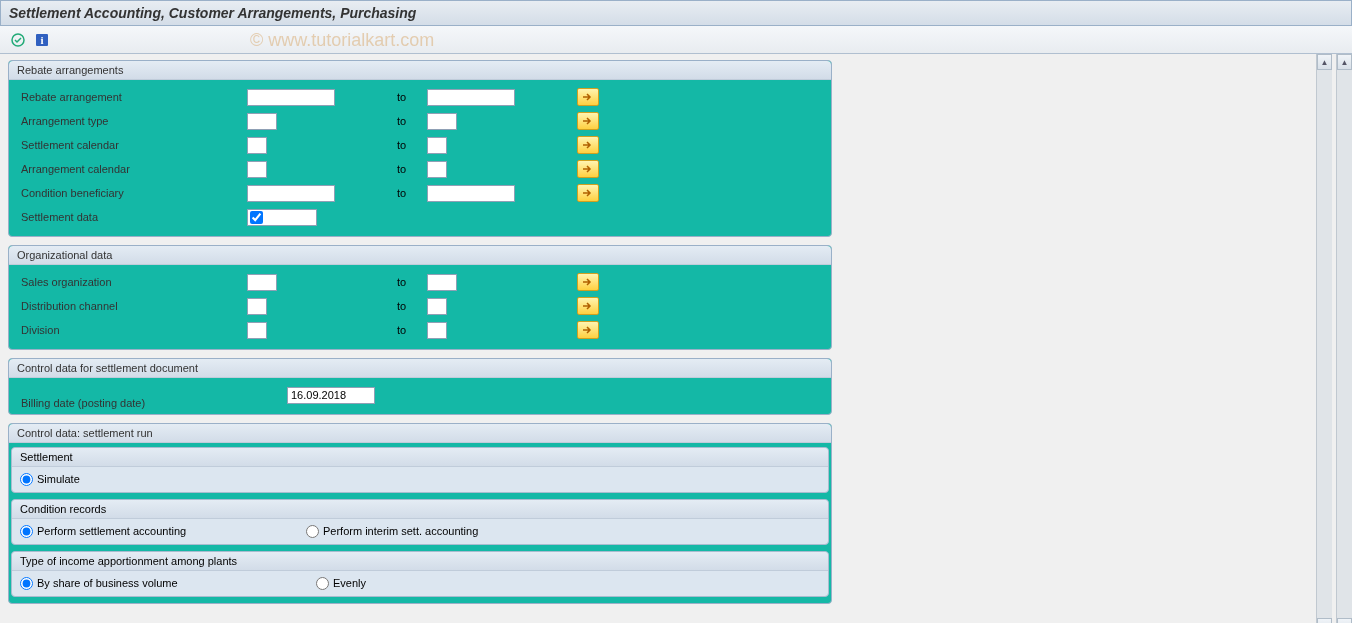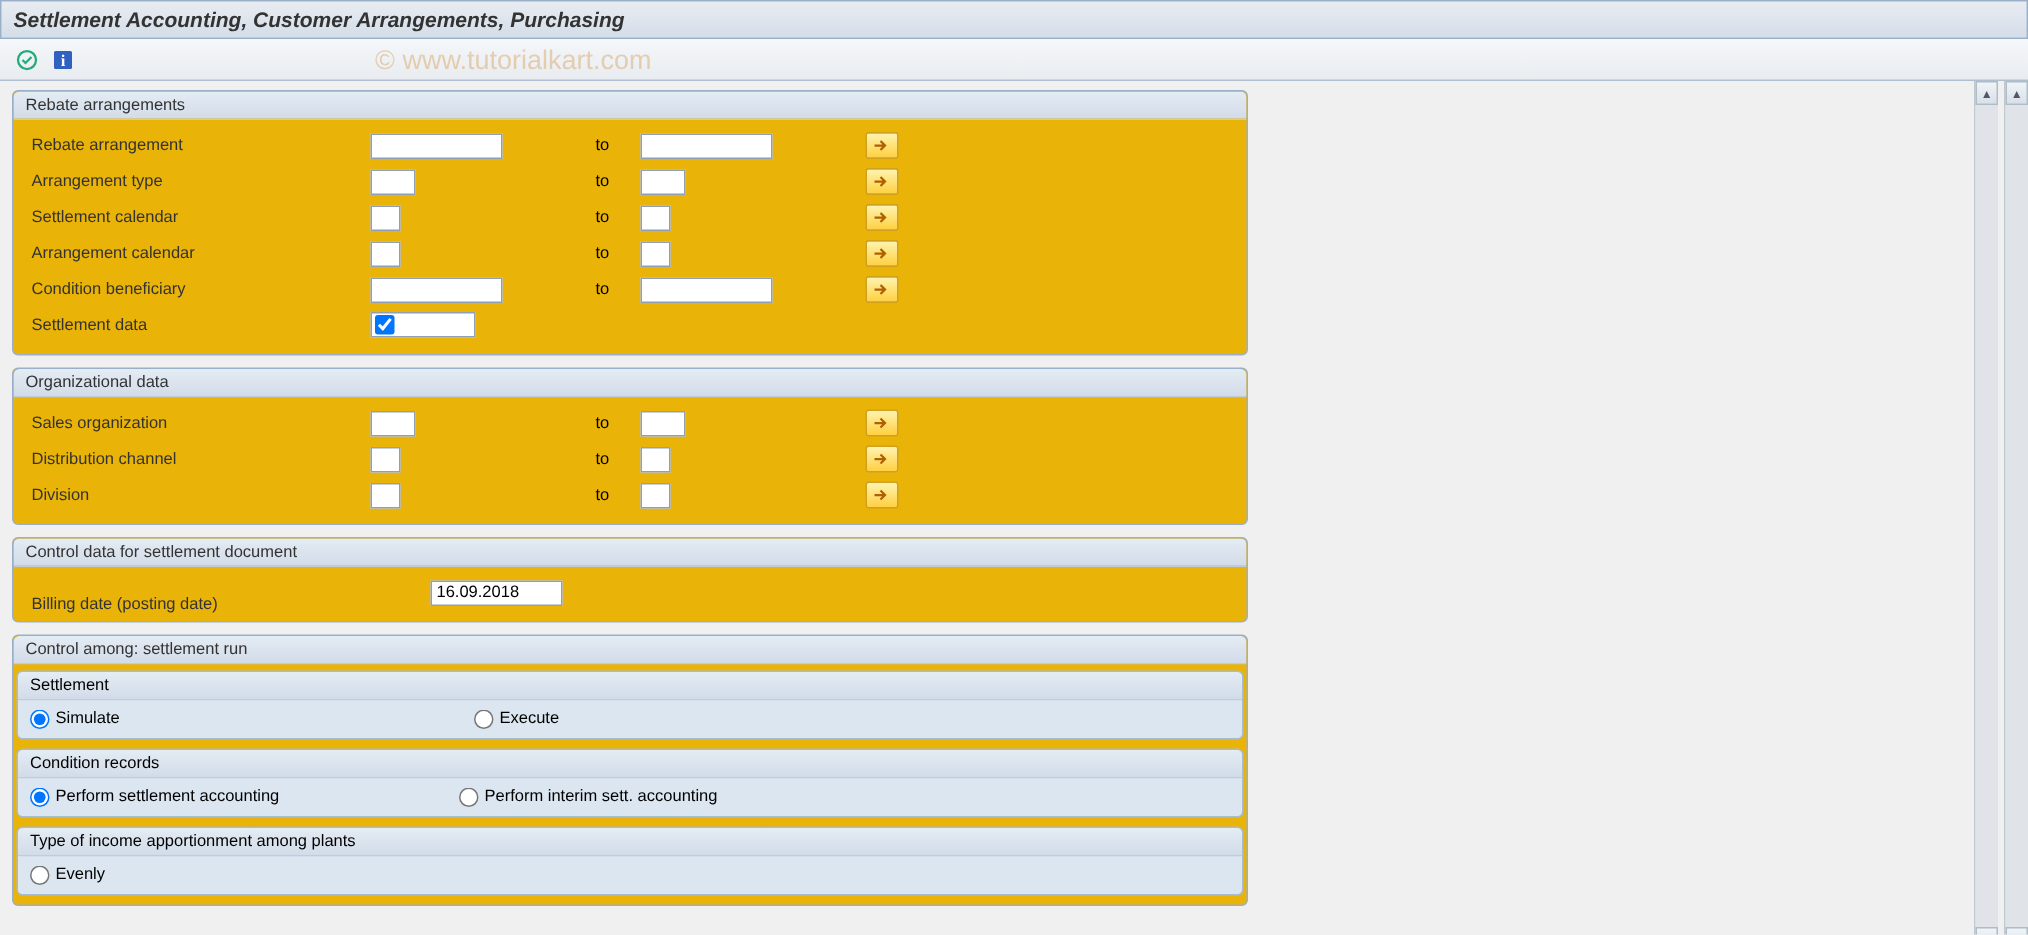--- a/index.html
+++ b/index.html
@@ -55,21 +55,21 @@
     }
     .content {
       padding: 6px 8px;
       background: #f0f0f0;
       width: 840px;
     }
     .group {
       border: 1px solid #9ab0c8;
       border-radius: 4px;
       margin-bottom: 8px;
-      background: #eab308;
+      background: #14b8a6;
     }
     .group-title {
       padding: 3px 8px;
       font-size: 11px;
       color: #333;
       background: linear-gradient(to bottom, #e4ecf4 0%, #d2dce8 100%);
       border-bottom: 1px solid #c0ccda;
       border-radius: 4px 4px 0 0;
     }
     .group-body {
@@ -332,53 +332,53 @@
     <div class="group-title">Control data for settlement document</div>
     <div class="group-body">
       <div class="row">
         <div class="row-label" style="width:270px;margin-top:15px;">Billing date (posting date)</div>
         <div><input type="text" class="inp-w80" value="16.09.2018" style=""></div>
       </div>
     </div>
   </div>
 
   <div class="group">
-    <div class="group-title">Control among: settlement run</div>
+    <div class="group-title">Control data: settlement run</div>
 
     <div class="subgroup">
       <div class="subgroup-title">Settlement</div>
       <div class="radio-row">
         <div class="radio-cell col1">
           <input type="radio" name="settlement" checked="" style="">
           <span>Simulate</span>
         </div>
-        <div class="radio-cell col2">
-          <input type="radio" name="settlement" style="">
-          <span>Execute</span>
-        </div>
       </div>
     </div>
 
     <div class="subgroup">
       <div class="subgroup-title">Condition records</div>
       <div class="radio-row">
         <div class="radio-cell col2">
           <input type="radio" name="condrec" checked="" style="">
           <span>Perform settlement accounting</span>
         </div>
         <div class="radio-cell col1">
           <input type="radio" name="condrec" style="">
           <span>Perform interim sett. accounting</span>
         </div>
       </div>
     </div>
 
     <div class="subgroup">
       <div class="subgroup-title">Type of income apportionment among plants</div>
       <div class="radio-row">
+        <div class="radio-cell col1">
+          <input type="radio" name="incapp" checked="" style="">
+          <span>By share of business volume</span>
+        </div>
         <div class="radio-cell col2">
           <input type="radio" name="incapp" style="">
           <span>Evenly</span>
         </div>
       </div>
     </div>
   </div>
 
 </div>
 

